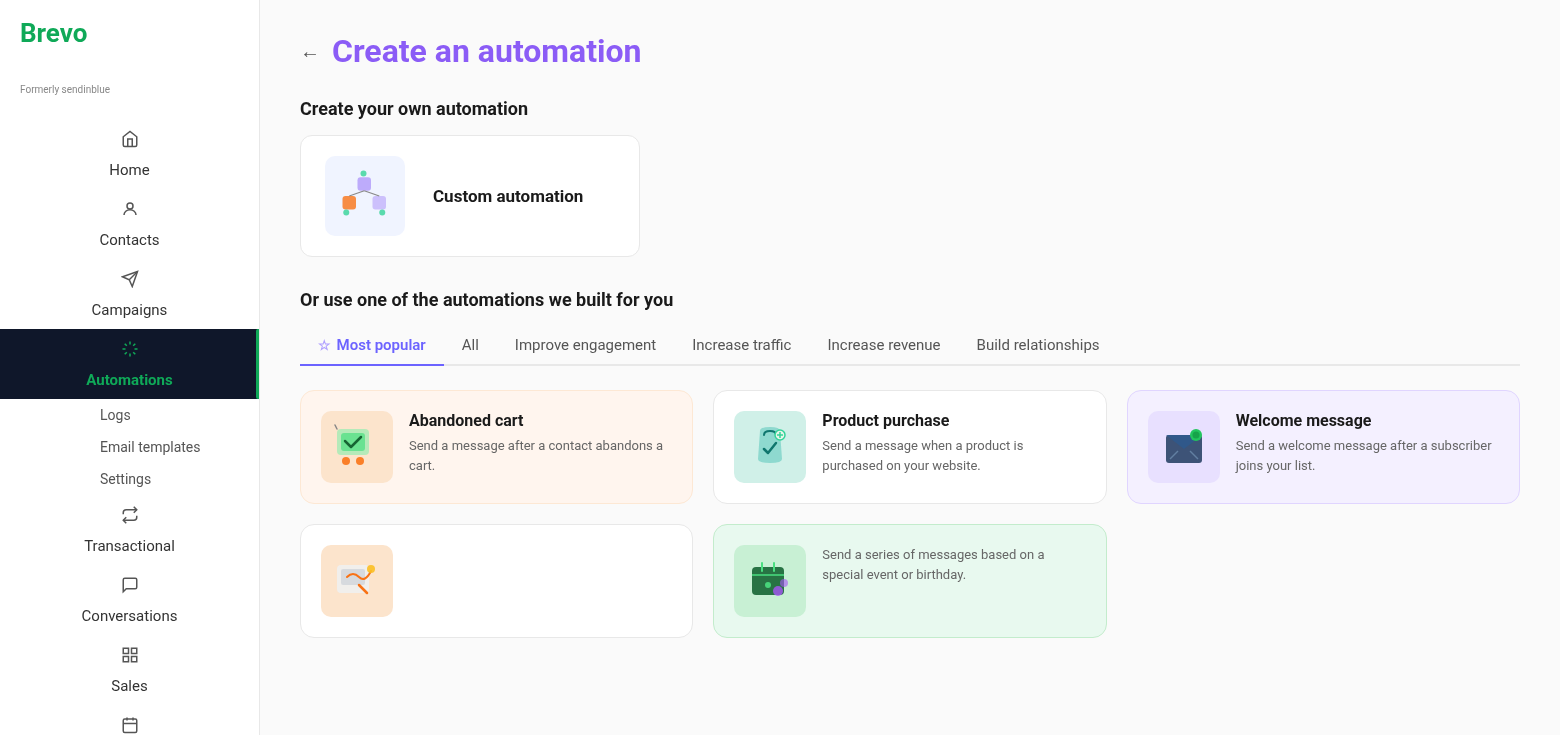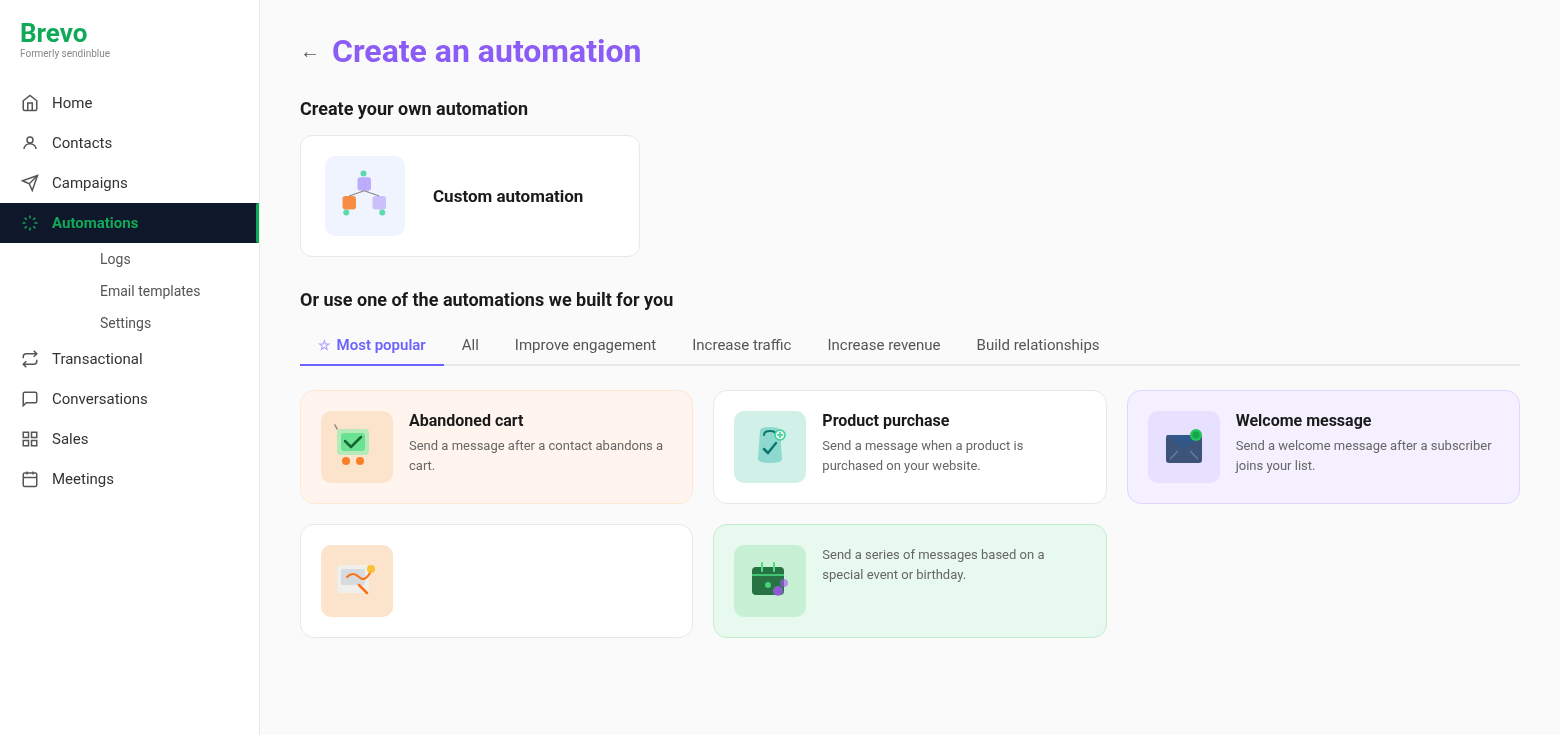--- a/index.html
+++ b/index.html
@@ -14,20 +14,21 @@
       display: flex;
       flex-direction: column;
       padding: 0;
       height: 100%;
       overflow-y: auto;
     }
     .sidebar-logo {
       padding: 20px 20px 16px 20px;
       display: flex;
       flex-direction: column;
+      gap: 36px;
     }
     .logo-text {
       font-size: 26px;
       font-weight: 700;
       color: #0fa958;
       line-height: 1;
     }
     .logo-subtitle {
       font-size: 10px;
       color: #888;
@@ -42,20 +43,21 @@
       display: flex;
       align-items: center;
       gap: 12px;
       padding: 10px 20px;
       cursor: pointer;
       font-size: 15px;
       color: #333;
       border-radius: 0;
       transition: background 0.15s;
       position: relative;
+      flex-direction: column;
     }
     .nav-item.active {
       background: #0f172a;
       color: #0fa958;
       font-weight: 700;
     }
     .nav-item.active::after {
       content: '';
       position: absolute;
       right: 0;

